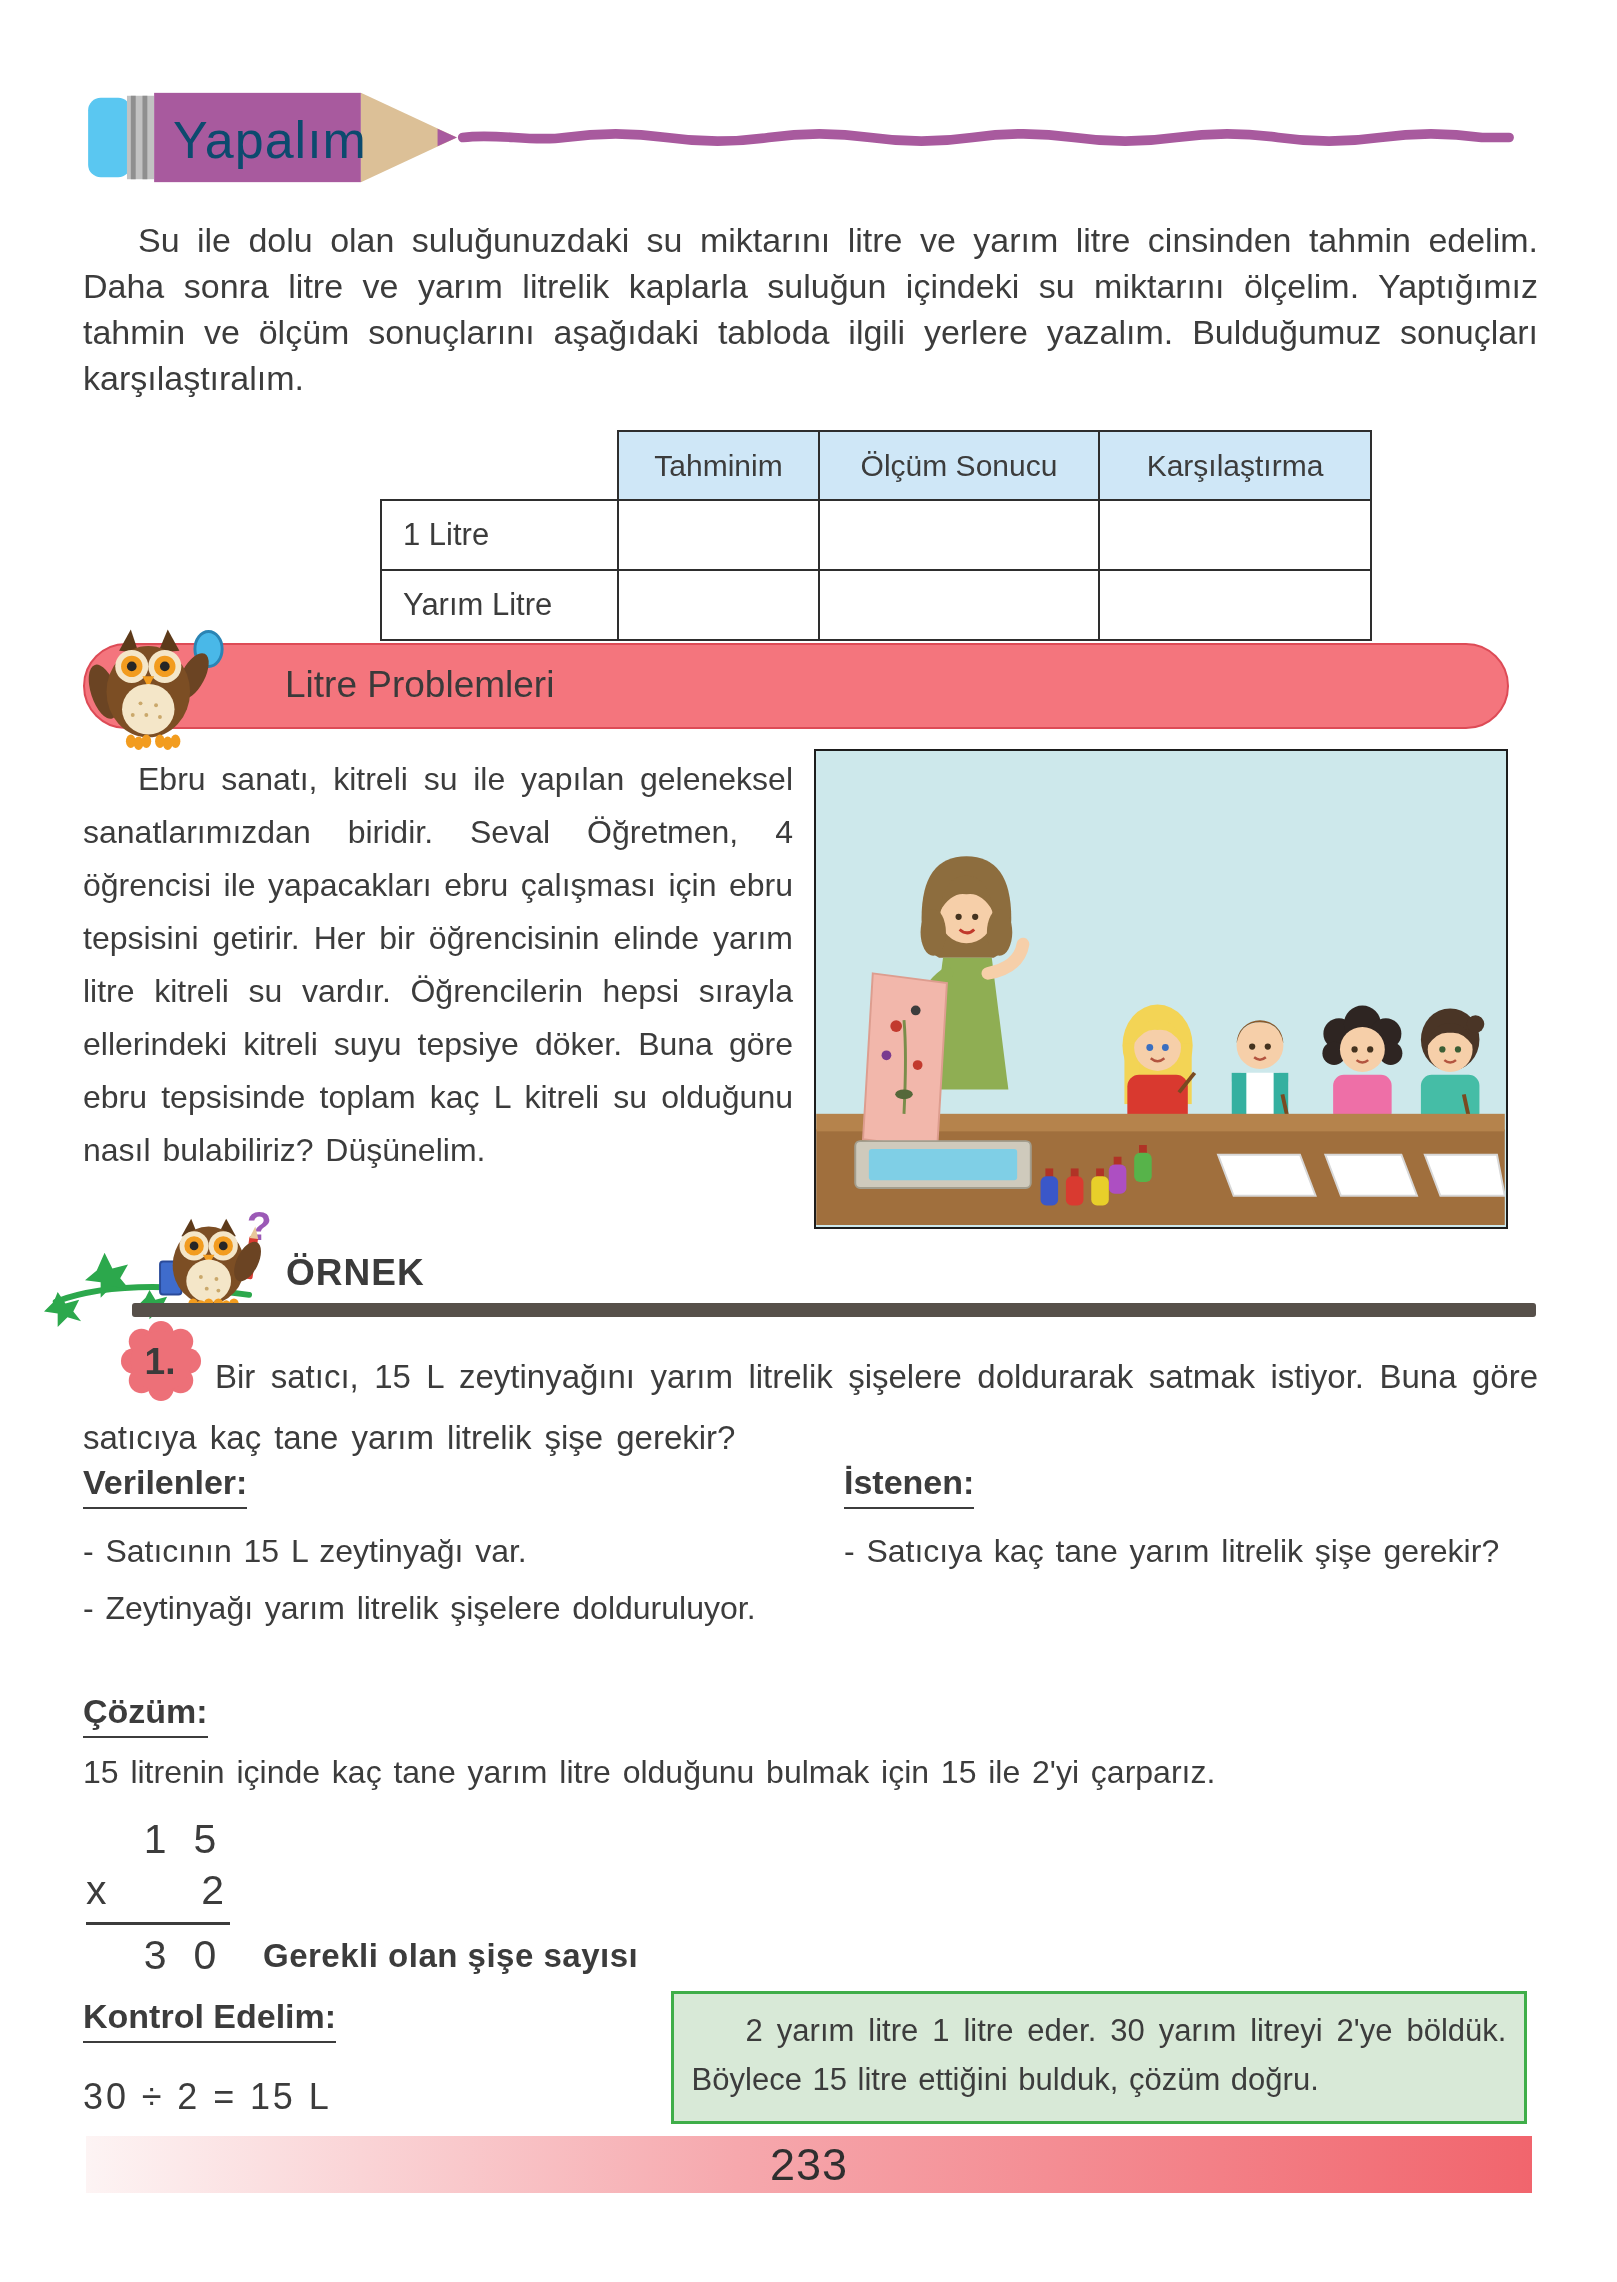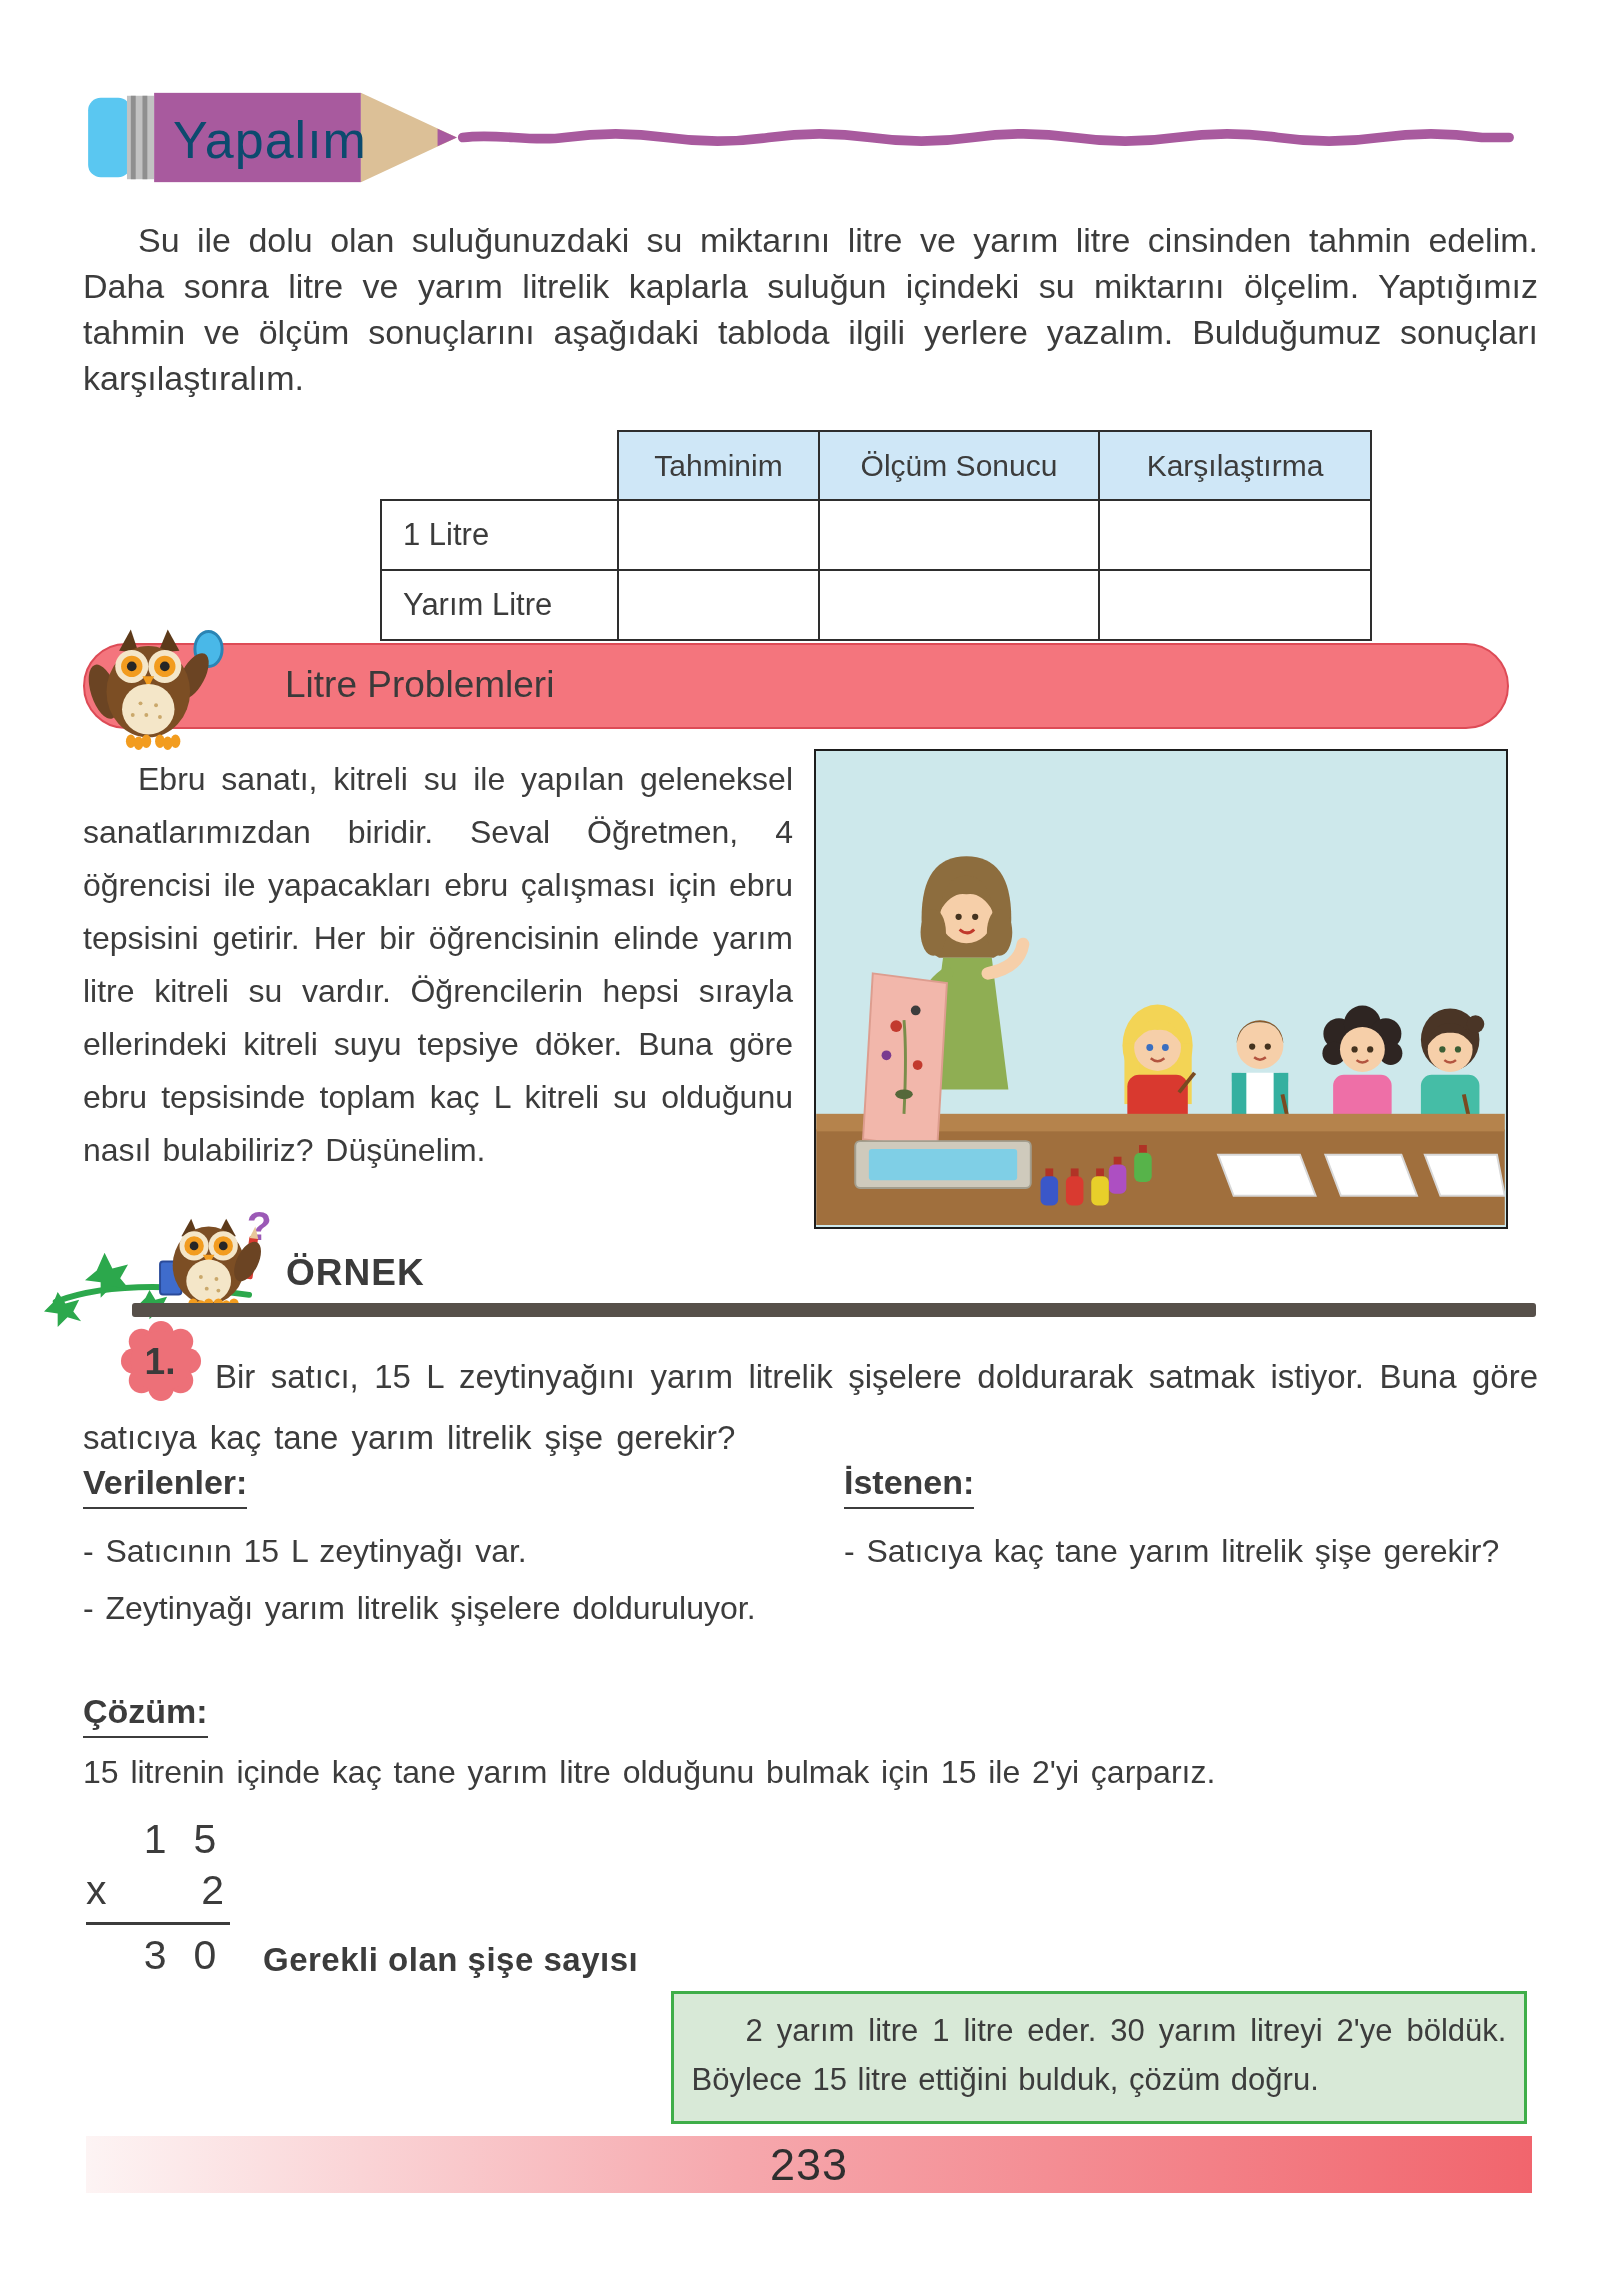--- a/index.html
+++ b/index.html
@@ -47,21 +47,21 @@
   .istenen{left:844px;top:1463px;width:683px;}
   .v-items{margin-top:13.7px;font-size:32px;line-height:57px;word-spacing:2.9px;}
   .cozum{left:83px;top:1692px;width:1455px;}
   .cozum-text{margin-top:9.8px;font-size:32px;line-height:49px;word-spacing:2.9px;}
   
   .mult{left:86px;top:1816px;font-size:41px;color:#3c3c3c;}
   .mcol{width:144px;box-sizing:border-box;}
   .m-top{display:flex;justify-content:flex-end;letter-spacing:7.8px;padding-right:5.9px;}
   .m-mid{display:flex;justify-content:space-between;border-bottom:3.9px solid #3c3c3c;
          padding:3.9px 5.9px 7.8px 0;letter-spacing:0;}
-  .m-res{display:flex;align-items:flex-end;padding-top:7.8px;}
+  .m-res{display:flex;align-items:center;padding-top:7.8px;}
   .m-resnum{display:flex;justify-content:flex-end;letter-spacing:7.8px;padding-right:5.9px;}
   .m-reslabel{font-size:33px;font-weight:700;margin-left:33px;letter-spacing:0.5px;}
   
   .kontrol{left:83px;top:1997px;}
   .k-eq{margin-top:33px;font-size:36px;letter-spacing:2.9px;}
   .note-box{left:647px;top:1991px;width:856px;height:133px;background:#d8e9d7;
             border:3.9px solid #3fae49;box-sizing:border-box;margin-left:24px;}
   .note-text{padding:11.7px 17.6px 0 17.6px;font-size:31px;line-height:49px;text-align:justify;
              text-indent:54px;word-spacing:2px;}
   
@@ -335,20 +335,24 @@
     <div class="mcol m-mid">
       <span>x</span>
       <span>2</span>
     </div>
     <div class="m-res">
       <span class="mcol m-resnum">3 0</span>
       <span class="m-reslabel">Gerekli olan şişe sayısı</span>
     </div>
   </div>
 
+  <div class="abs kontrol">
+    <span class="underlined col-head">Kontrol Edelim:</span>
+    <div class="k-eq">30 ÷ 2 = 15 L</div>
+  </div>
   <div class="abs note-box">
     <div class="note-text">2 yarım litre 1 litre eder. 30 yarım litreyi 2'ye böldük. Böylece 15 litre ettiğini bulduk, çözüm doğru.</div>
   </div>
 
   <div class="abs footer-bar">
     <span class="page-num">233</span>
   </div>
 
 </div>
 

